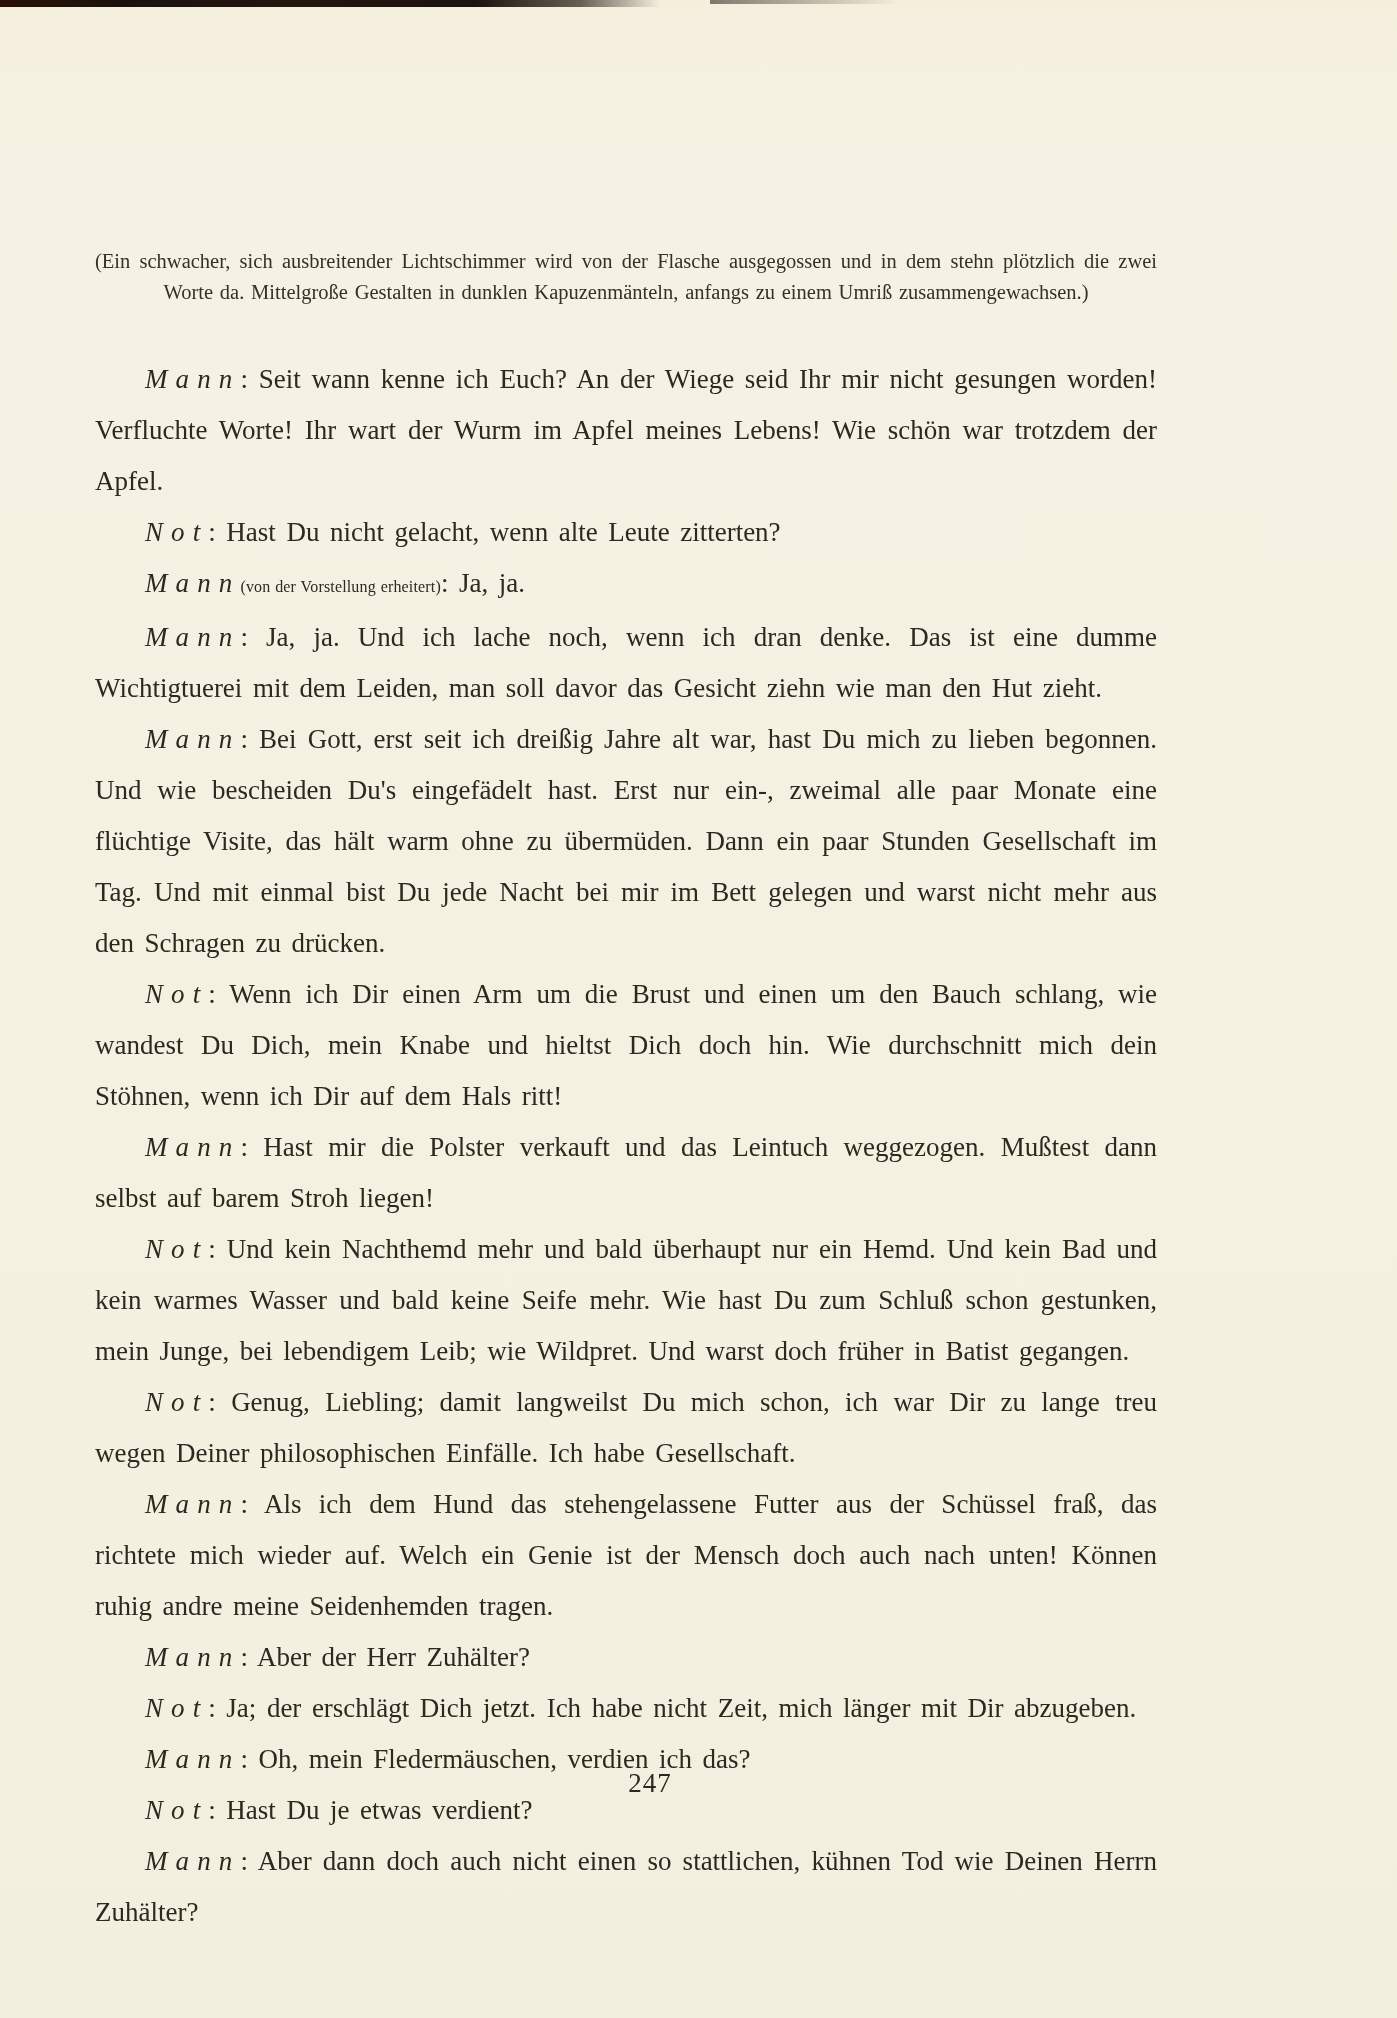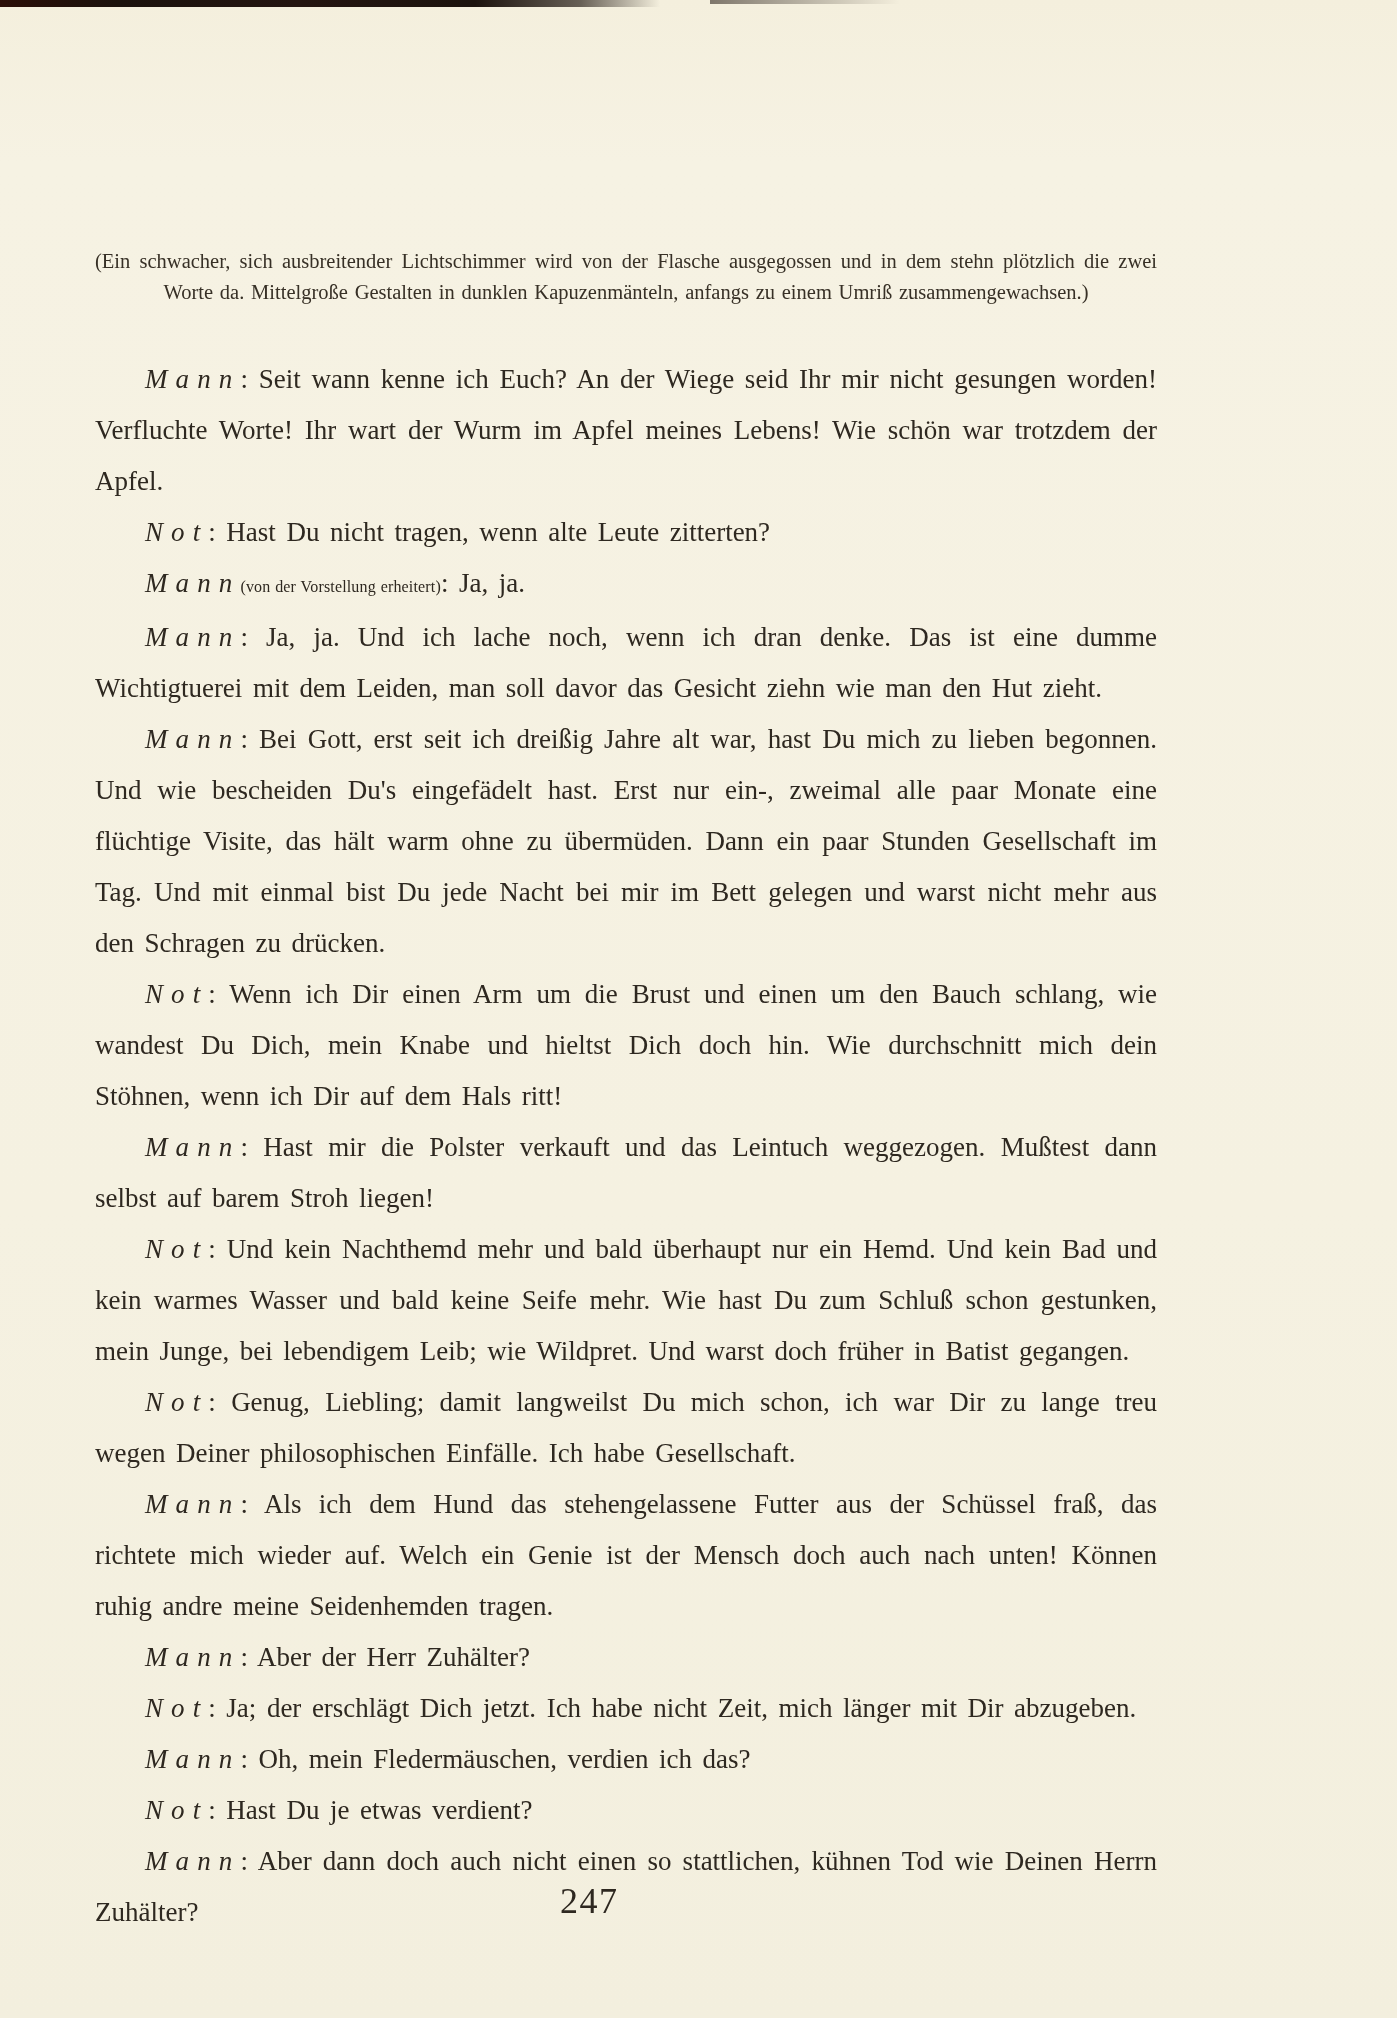--- a/index.html
+++ b/index.html
@@ -58,40 +58,41 @@
   }
   .speaker { letter-spacing: 0.30em; font-style: italic; }
   .aside {
     font-size: 16px;
     letter-spacing: 0.01em;
     word-spacing: 0.04em;
   }
   .page-number {
     position: absolute;
     left: 560px;
-    top: 1880px;
+    top: 1768px;
     width: 180px;
-    font-size: 36px;
+    text-align: center;
+    font-size: 27px;
     letter-spacing: 0.04em;
     color: #2e2820;
   }
 </style>
 </head>
 <body>
 
 <div class="page">
   <div class="edge-strip"></div>
   <div class="edge-strip2"></div>
 
   <div class="content">
     <p class="stage-direction">(Ein schwacher, sich ausbreitender Lichtschimmer wird von der Flasche ausgegossen und in dem stehn plötzlich die zwei Worte da. Mittelgroße Gestalten in dunklen Kapuzenmänteln, anfangs zu einem Umriß zusammengewachsen.)</p>
 
     <div class="dialogue" id="dialogue">
         <p><span class="speaker">Mann</span><span>: </span><span>Seit wann kenne ich Euch? An der Wiege seid Ihr mir nicht gesungen worden! Verfluchte Worte! Ihr wart der Wurm im Apfel meines Lebens! Wie schön war trotzdem der Apfel.</span></p>
-        <p><span class="speaker">Not</span><span>: </span><span>Hast Du nicht tragen, wenn alte Leute zitterten?</span></p>
+        <p><span class="speaker">Not</span><span>: </span><span>Hast Du nicht gelacht, wenn alte Leute zitterten?</span></p>
         <p><span class="speaker">Mann</span><span class="aside">(von der Vorstellung erheitert)</span><span>: </span><span>Ja, ja.</span></p>
         <p><span class="speaker">Mann</span><span>: </span><span>Ja, ja. Und ich lache noch, wenn ich dran denke. Das ist eine dumme Wichtigtuerei mit dem Leiden, man soll davor das Gesicht ziehn wie man den Hut zieht.</span></p>
         <p><span class="speaker">Mann</span><span>: </span><span>Bei Gott, erst seit ich dreißig Jahre alt war, hast Du mich zu lieben begonnen. Und wie bescheiden Du's eingefädelt hast. Erst nur ein-, zweimal alle paar Monate eine flüchtige Visite, das hält warm ohne zu übermüden. Dann ein paar Stunden Gesellschaft im Tag. Und mit einmal bist Du jede Nacht bei mir im Bett gelegen und warst nicht mehr aus den Schragen zu drücken.</span></p>
         <p><span class="speaker">Not</span><span>: </span><span>Wenn ich Dir einen Arm um die Brust und einen um den Bauch schlang, wie wandest Du Dich, mein Knabe und hieltst Dich doch hin. Wie durchschnitt mich dein Stöhnen, wenn ich Dir auf dem Hals ritt!</span></p>
         <p><span class="speaker">Mann</span><span>: </span><span>Hast mir die Polster verkauft und das Leintuch weggezogen. Mußtest dann selbst auf barem Stroh liegen!</span></p>
         <p><span class="speaker">Not</span><span>: </span><span>Und kein Nachthemd mehr und bald überhaupt nur ein Hemd. Und kein Bad und kein warmes Wasser und bald keine Seife mehr. Wie hast Du zum Schluß schon gestunken, mein Junge, bei lebendigem Leib; wie Wildpret. Und warst doch früher in Batist gegangen.</span></p>
         <p><span class="speaker">Not</span><span>: </span><span>Genug, Liebling; damit langweilst Du mich schon, ich war Dir zu lange treu wegen Deiner philosophischen Einfälle. Ich habe Gesellschaft.</span></p>
         <p><span class="speaker">Mann</span><span>: </span><span>Als ich dem Hund das stehengelassene Futter aus der Schüssel fraß, das richtete mich wieder auf. Welch ein Genie ist der Mensch doch auch nach unten! Können ruhig andre meine Seidenhemden tragen.</span></p>
         <p><span class="speaker">Mann</span><span>: </span><span>Aber der Herr Zuhälter?</span></p>
         <p><span class="speaker">Not</span><span>: </span><span>Ja; der erschlägt Dich jetzt. Ich habe nicht Zeit, mich länger mit Dir abzugeben.</span></p>

